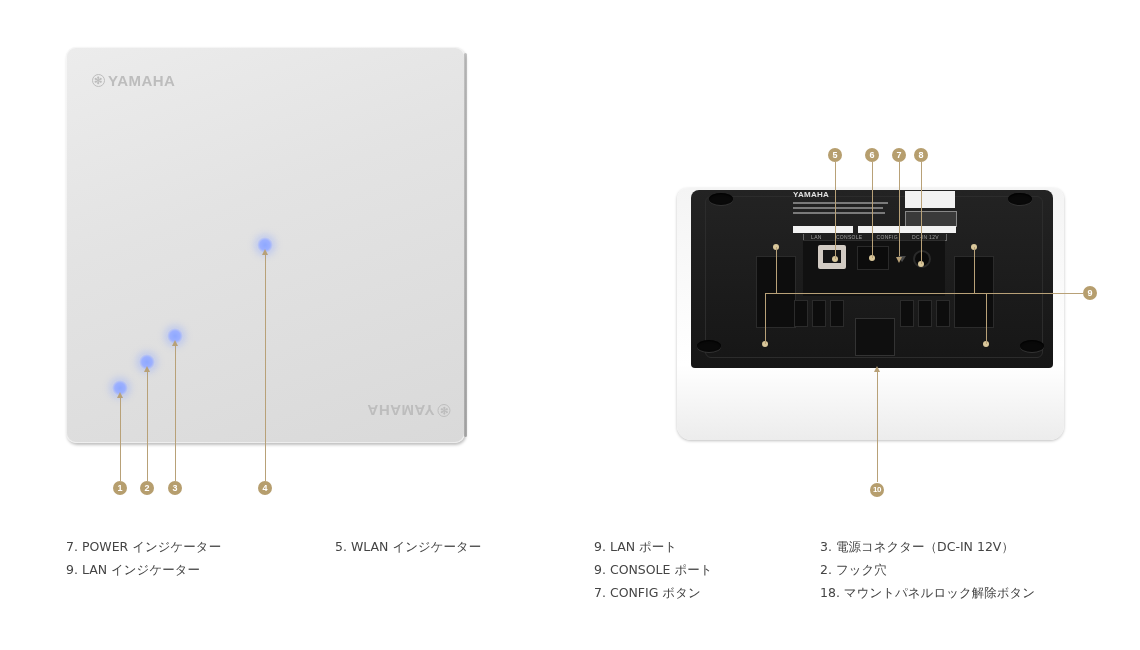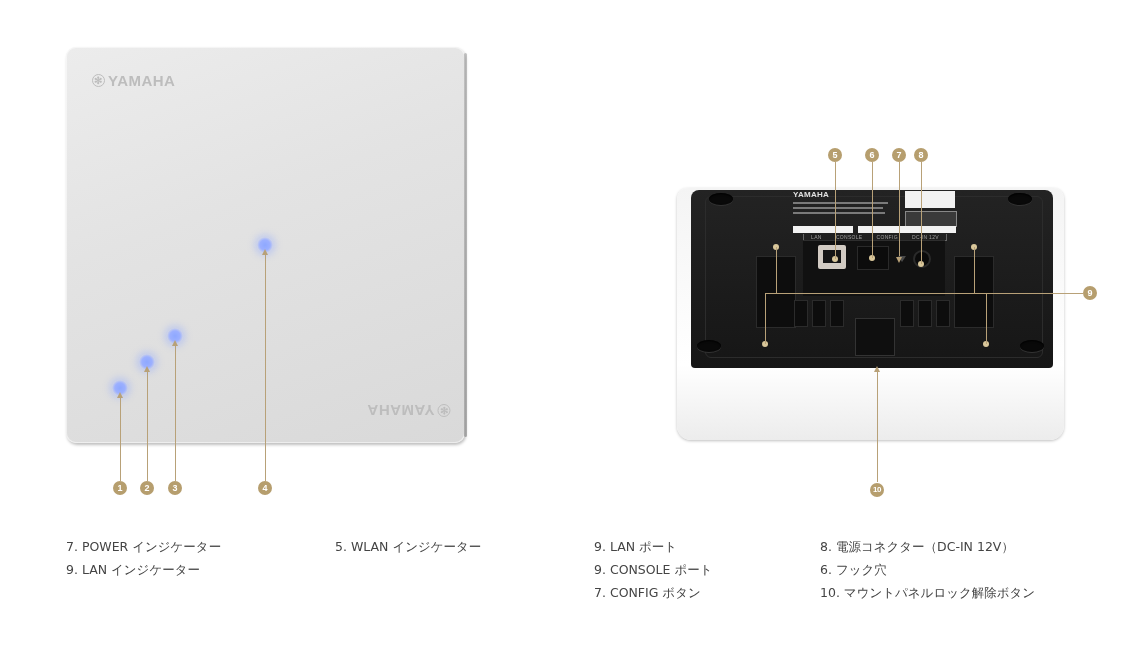--- a/index.html
+++ b/index.html
@@ -179,16 +179,16 @@
 </div>
 <div class="legend-col" style="left:335px;">
   <div>5. WLAN インジケーター</div>
 </div>
 <div class="legend-col" style="left:594px;">
   <div>9. LAN ポート</div>
   <div>9. CONSOLE ポート</div>
   <div>7. CONFIG ボタン</div>
 </div>
 <div class="legend-col" style="left:820px;">
-  <div>8. 電源コネクター（DC-IN 12V）</div>
-  <div>6. フック穴</div>
-  <div>10. マウントパネルロック解除ボタン</div>
+  <div>3. 電源コネクター（DC-IN 12V）</div>
+  <div>2. フック穴</div>
+  <div>18. マウントパネルロック解除ボタン</div>
 </div>
 
 </body></html>

